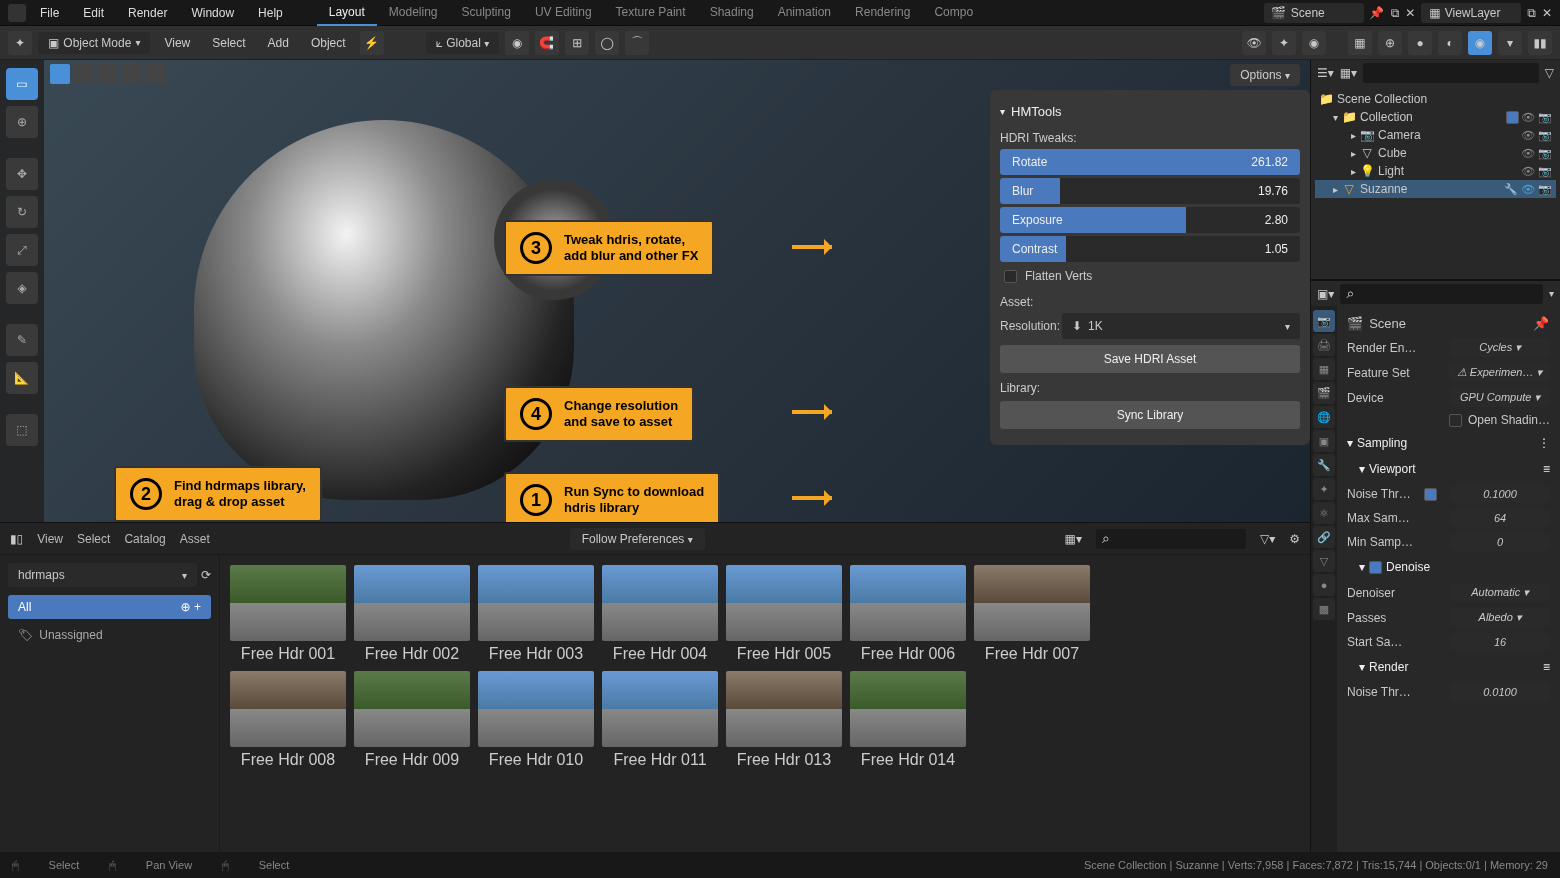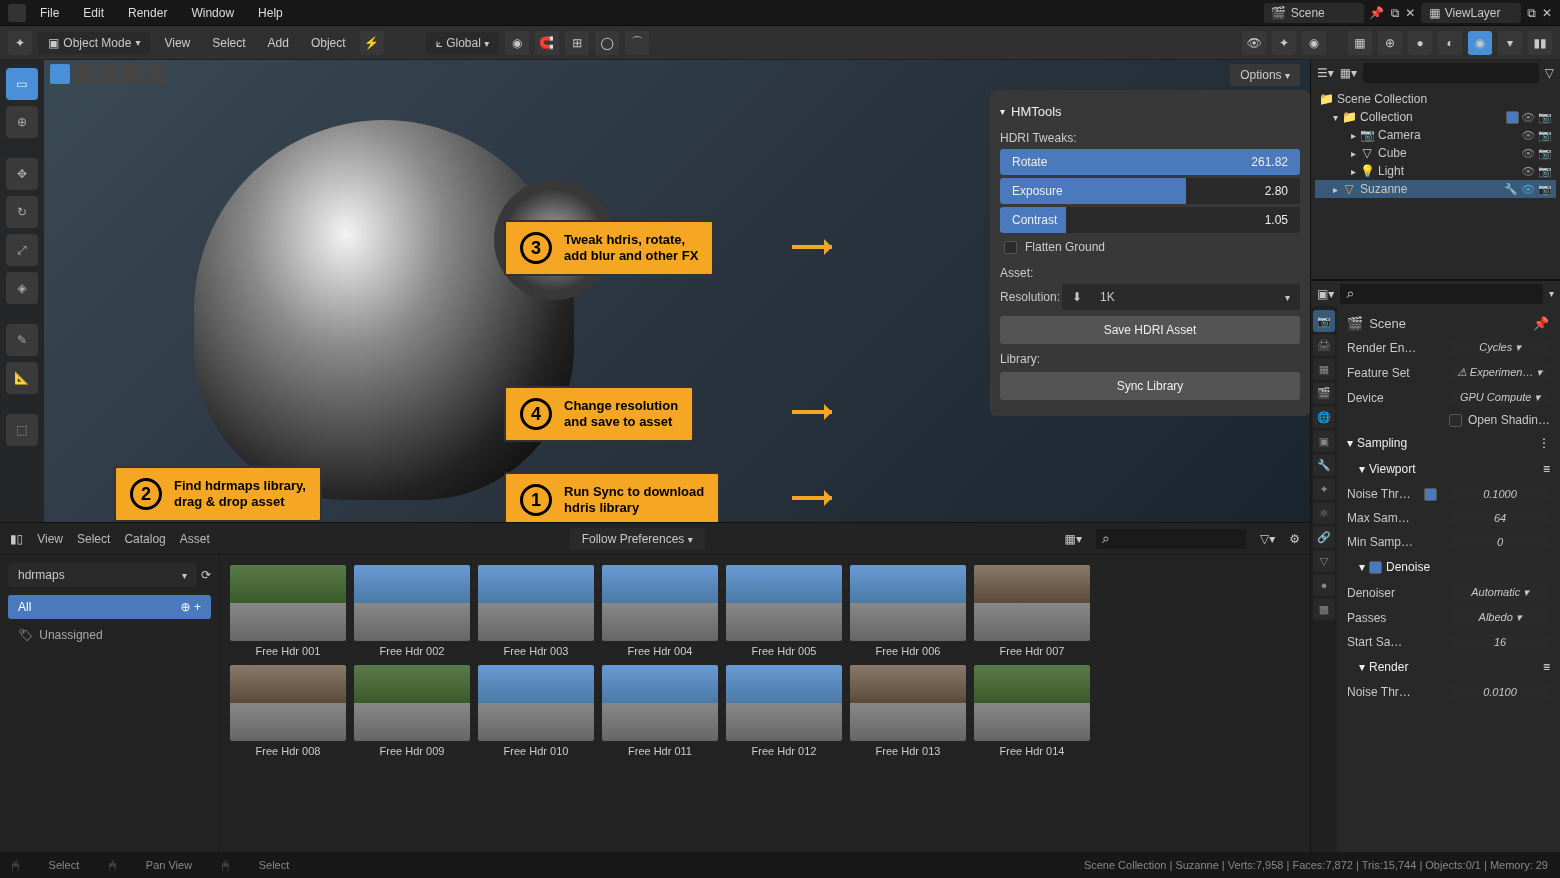--- a/index.html
+++ b/index.html
@@ -52,21 +52,21 @@
 .ab-body { flex:1; display:flex; }
 .ab-sidebar { width:220px; padding:8px; border-right:1px solid #1a1a1a; }
 .ab-lib-sel { background:#2a2a2a; padding:5px 10px; border-radius:3px; display:flex; justify-content:space-between; align-items:center; }
 .ab-cat { background:#4a7abd; padding:5px 10px; border-radius:3px; margin-top:8px; color:#fff; display:flex; justify-content:space-between; }
 .ab-cat2 { padding:5px 10px; margin-top:4px; color:#aaa; display:flex; align-items:center; gap:6px; }
 .ab-grid { flex:1; padding:10px; display:grid; grid-template-columns:repeat(7,116px); gap:8px; align-content:start; overflow:hidden; }
 .ab-item { display:flex; flex-direction:column; align-items:center; gap:4px; }
 .ab-thumb { width:116px; height:76px; background:linear-gradient(180deg,#5a7a4a 0%,#3a5a2a 50%,#888 50%,#666 100%); border-radius:2px; }
 .ab-thumb.sky { background:linear-gradient(180deg,#6a9ad4 0%,#4a7aa4 50%,#888 50%,#666 100%); }
 .ab-thumb.urban { background:linear-gradient(180deg,#8a7a6a 0%,#5a4a3a 50%,#888 50%,#666 100%); }
-.ab-label { font-size:11px; color:#ccc; }
+.ab-label { font-size:16px; color:#ccc; }
 .right-col { width:250px; background:#282828; display:flex; flex-direction:column; border-left:1px solid #111; }
 .outliner { height:220px; overflow:hidden; border-bottom:1px solid #111; }
 .outl-header { height:26px; display:flex; align-items:center; padding:0 6px; gap:6px; }
 .outl-search { flex:1; background:#1a1a1a; height:20px; border-radius:3px; }
 .outl-tree { padding:4px; font-size:12px; }
 .outl-row { display:flex; align-items:center; padding:2px 4px; gap:4px; }
 .outl-row .name { flex:1; }
 .outl-row .icons { display:flex; gap:2px; color:#888; font-size:11px; }
 .outl-row.sel { background:#3a5a7a; }
 .outl-icon { width:14px; display:inline-block; text-align:center; }
@@ -89,20 +89,31 @@
 </head>
 <body>
 
 <div class="topbar">
   <div class="logo"></div>
   <div class="menu-item">File</div>
   <div class="menu-item">Edit</div>
   <div class="menu-item">Render</div>
   <div class="menu-item">Window</div>
   <div class="menu-item">Help</div>
+  <div class="ws-tabs">
+    <div class="ws-tab active">Layout</div>
+    <div class="ws-tab">Modeling</div>
+    <div class="ws-tab">Sculpting</div>
+    <div class="ws-tab">UV Editing</div>
+    <div class="ws-tab">Texture Paint</div>
+    <div class="ws-tab">Shading</div>
+    <div class="ws-tab">Animation</div>
+    <div class="ws-tab">Rendering</div>
+    <div class="ws-tab">Compo</div>
+  </div>
   <div class="scene-info">
     <div class="scene-field">
       <span>🎬</span>
       <span>Scene</span>
     </div>
     <span>📌</span>
     <span>⧉</span>
     <span>✕</span>
     <div class="scene-field">
       <span>▦</span>
@@ -216,39 +227,44 @@
           <span class="chevron">▾</span>
           <span>HMTools</span>
         </div>
         <div class="npanel-section">HDRI Tweaks:</div>
         <div class="slider">
           <div class="fill" style="width:100%"></div>
           <span>Rotate</span>
           <span>261.82</span>
         </div>
         <div class="slider">
+          <div class="fill" style="width:20%"></div>
+          <span>Blur</span>
+          <span>19.76</span>
+        </div>
+        <div class="slider">
           <div class="fill" style="width:62%"></div>
           <span>Exposure</span>
           <span>2.80</span>
         </div>
         <div class="slider">
           <div class="fill" style="width:22%"></div>
           <span>Contrast</span>
           <span>1.05</span>
         </div>
         <div class="npanel-check">
           <span class="chk"></span>
-          <span>Flatten Ground</span>
+          <span>Flatten Verts</span>
         </div>
         <div class="npanel-section">Asset:</div>
         <div style="display:flex;align-items:center;gap:2px">
           <span>Resolution:</span>
           <div class="npanel-drop" style="flex:1">
             <span>⬇</span>
-            <span style="flex:1;margin-left:18px">1K</span>
+            <span style="flex:1;margin-left:6px">1K</span>
             <span class="chevron">▾</span>
           </div>
         </div>
         <div class="npanel-btn">Save HDRI Asset</div>
         <div class="npanel-section">Library:</div>
         <div class="npanel-btn">Sync Library</div>
 
       </div>
     </div>
 
@@ -325,24 +341,20 @@
               <div class="ab-thumb "></div>
               <div class="ab-label">Free Hdr 009</div>
             </div>
             <div class="ab-item">
               <div class="ab-thumb sky"></div>
               <div class="ab-label">Free Hdr 010</div>
             </div>
             <div class="ab-item">
               <div class="ab-thumb sky"></div>
               <div class="ab-label">Free Hdr 011</div>
-            </div>
-            <div class="ab-item">
-              <div class="ab-thumb sky"></div>
-              <div class="ab-label">Free Hdr 012</div>
             </div>
             <div class="ab-item">
               <div class="ab-thumb urban"></div>
               <div class="ab-label">Free Hdr 013</div>
             </div>
             <div class="ab-item">
               <div class="ab-thumb "></div>
               <div class="ab-label">Free Hdr 014</div>
             </div>
           </div>

